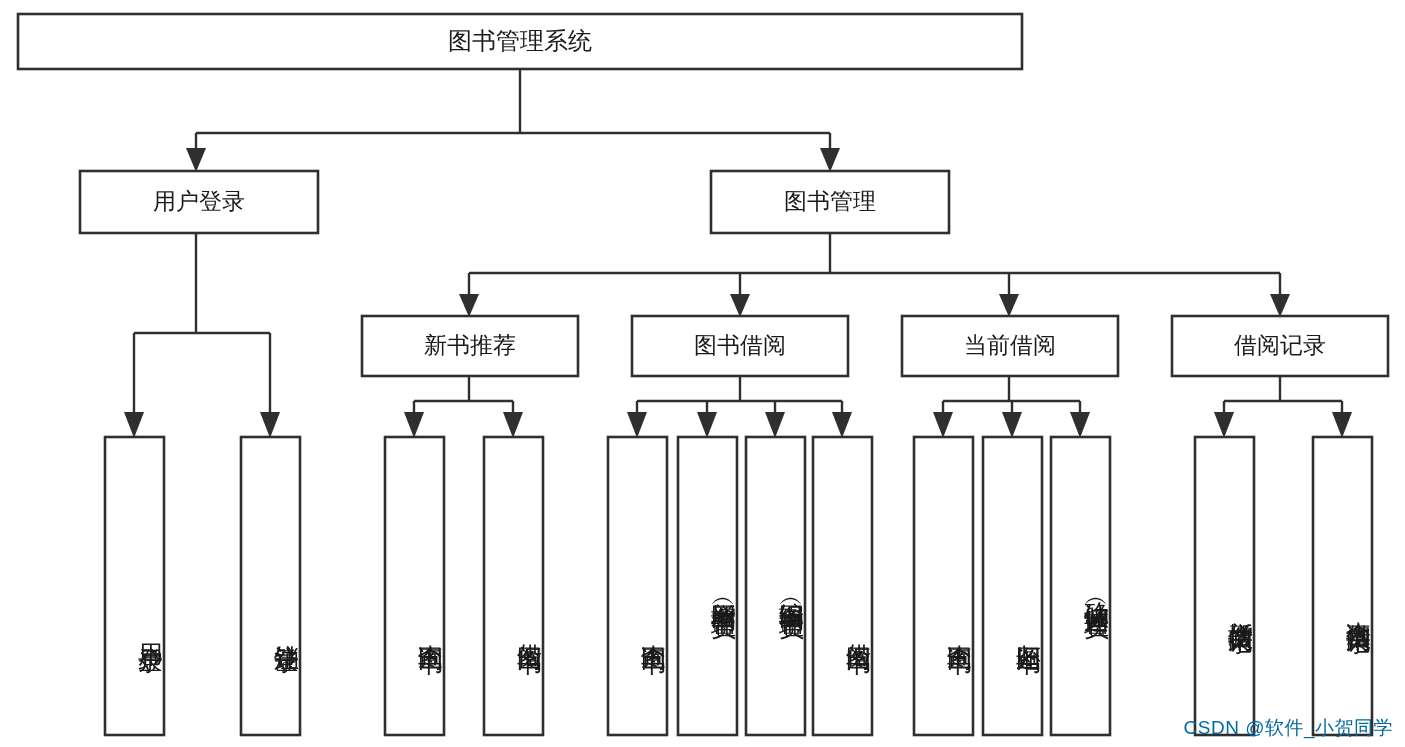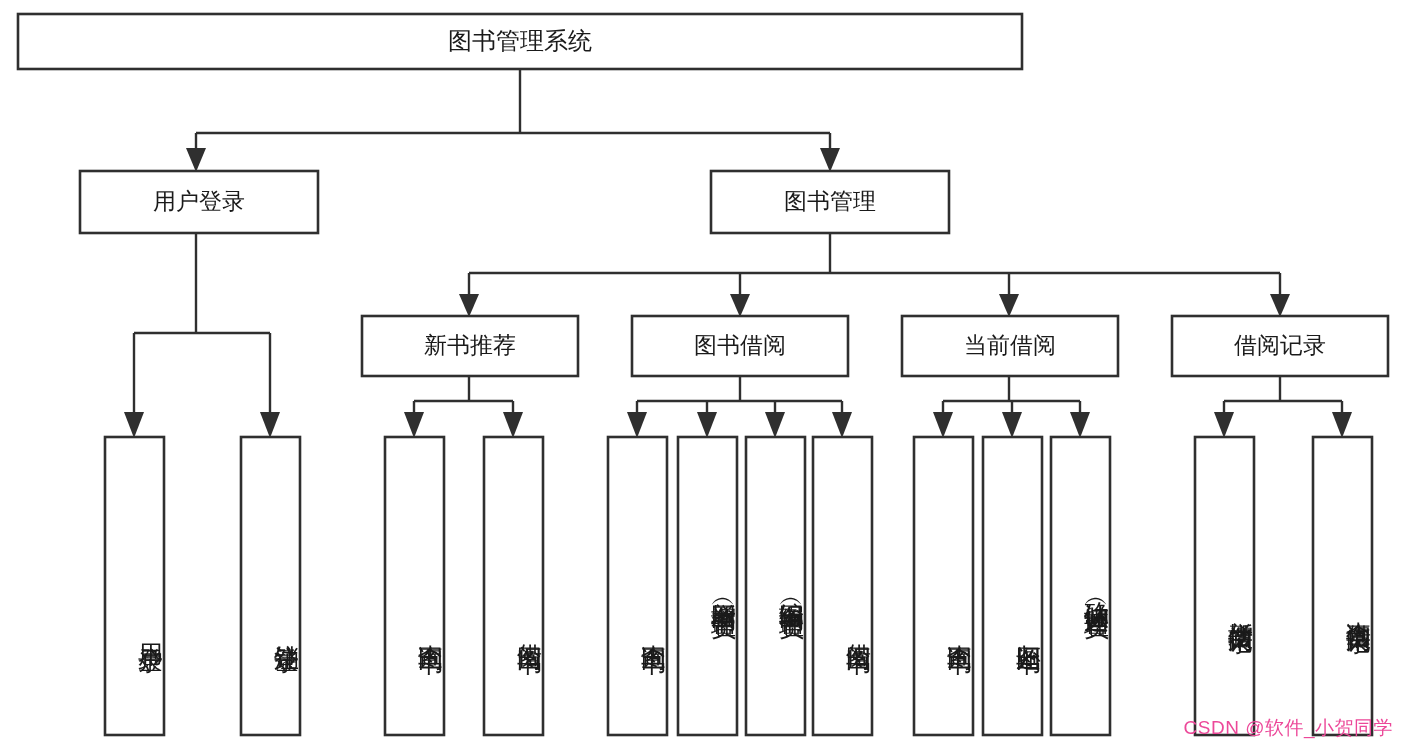--- a/index.html
+++ b/index.html
@@ -63,21 +63,21 @@
     color: #1a1a1a;
     white-space: nowrap;
     pointer-events: none;
   }
   .watermark {
     position: absolute;
     right: 12px;
     bottom: 6px;
     font-family: "Liberation Sans", "DejaVu Sans", sans-serif;
     font-size: 19px;
-    color: #ec4899;
+    color: #0369a1;
     letter-spacing: 0.5px;
     white-space: nowrap;
   }
 </style>
 </head>
 <body>
 
 <div id="stage">
 
   <svg id="diagram" viewBox="0 0 1405 747">

